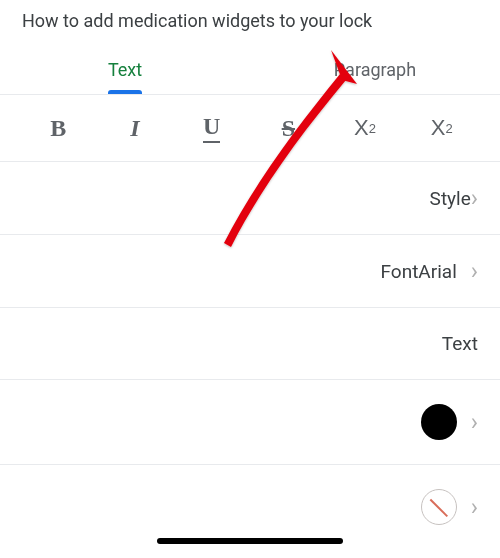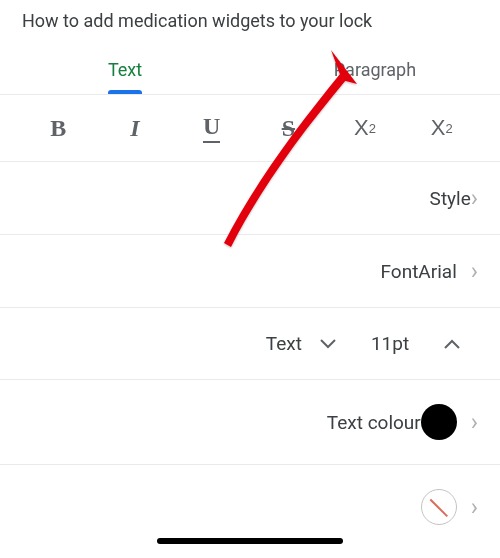--- a/index.html
+++ b/index.html
@@ -167,37 +167,23 @@
 <div class="row">
   <span>Font</span>
   <span class="right">
     <span>Arial</span>
     <span class="chevron">›</span>
   </span>
 </div>
 
 <div class="row">
   <span>Text</span>
-  <span class="right">
-    <span class="stepper-arrow">
-      <svg width="16" height="10" viewBox="0 0 16 10">
-          <path d="M1 1 L8 8 L15 1" stroke="#5f6368" stroke-width="2" fill="none"></path>
-        </svg>
-    </span>
-    <span class="size-val">11pt</span>
-    <span class="stepper-arrow">
-      <svg width="16" height="10" viewBox="0 0 16 10">
-          <path d="M1 9 L8 2 L15 9" stroke="#5f6368" stroke-width="2" fill="none"></path>
-        </svg>
-    </span>
-  </span>
-</div>
-
-<div class="row">
-  <span>Text colour</span>
+</div>
+
+<div class="row">
   <span class="right">
     <span class="swatch" style="background:#000000"></span>
     <span class="chevron">›</span>
   </span>
 </div>
 
 <div class="row" style="border-bottom:none">
   <span class="right">
     <span class="swatch-none"></span>
     <span class="chevron">›</span>

